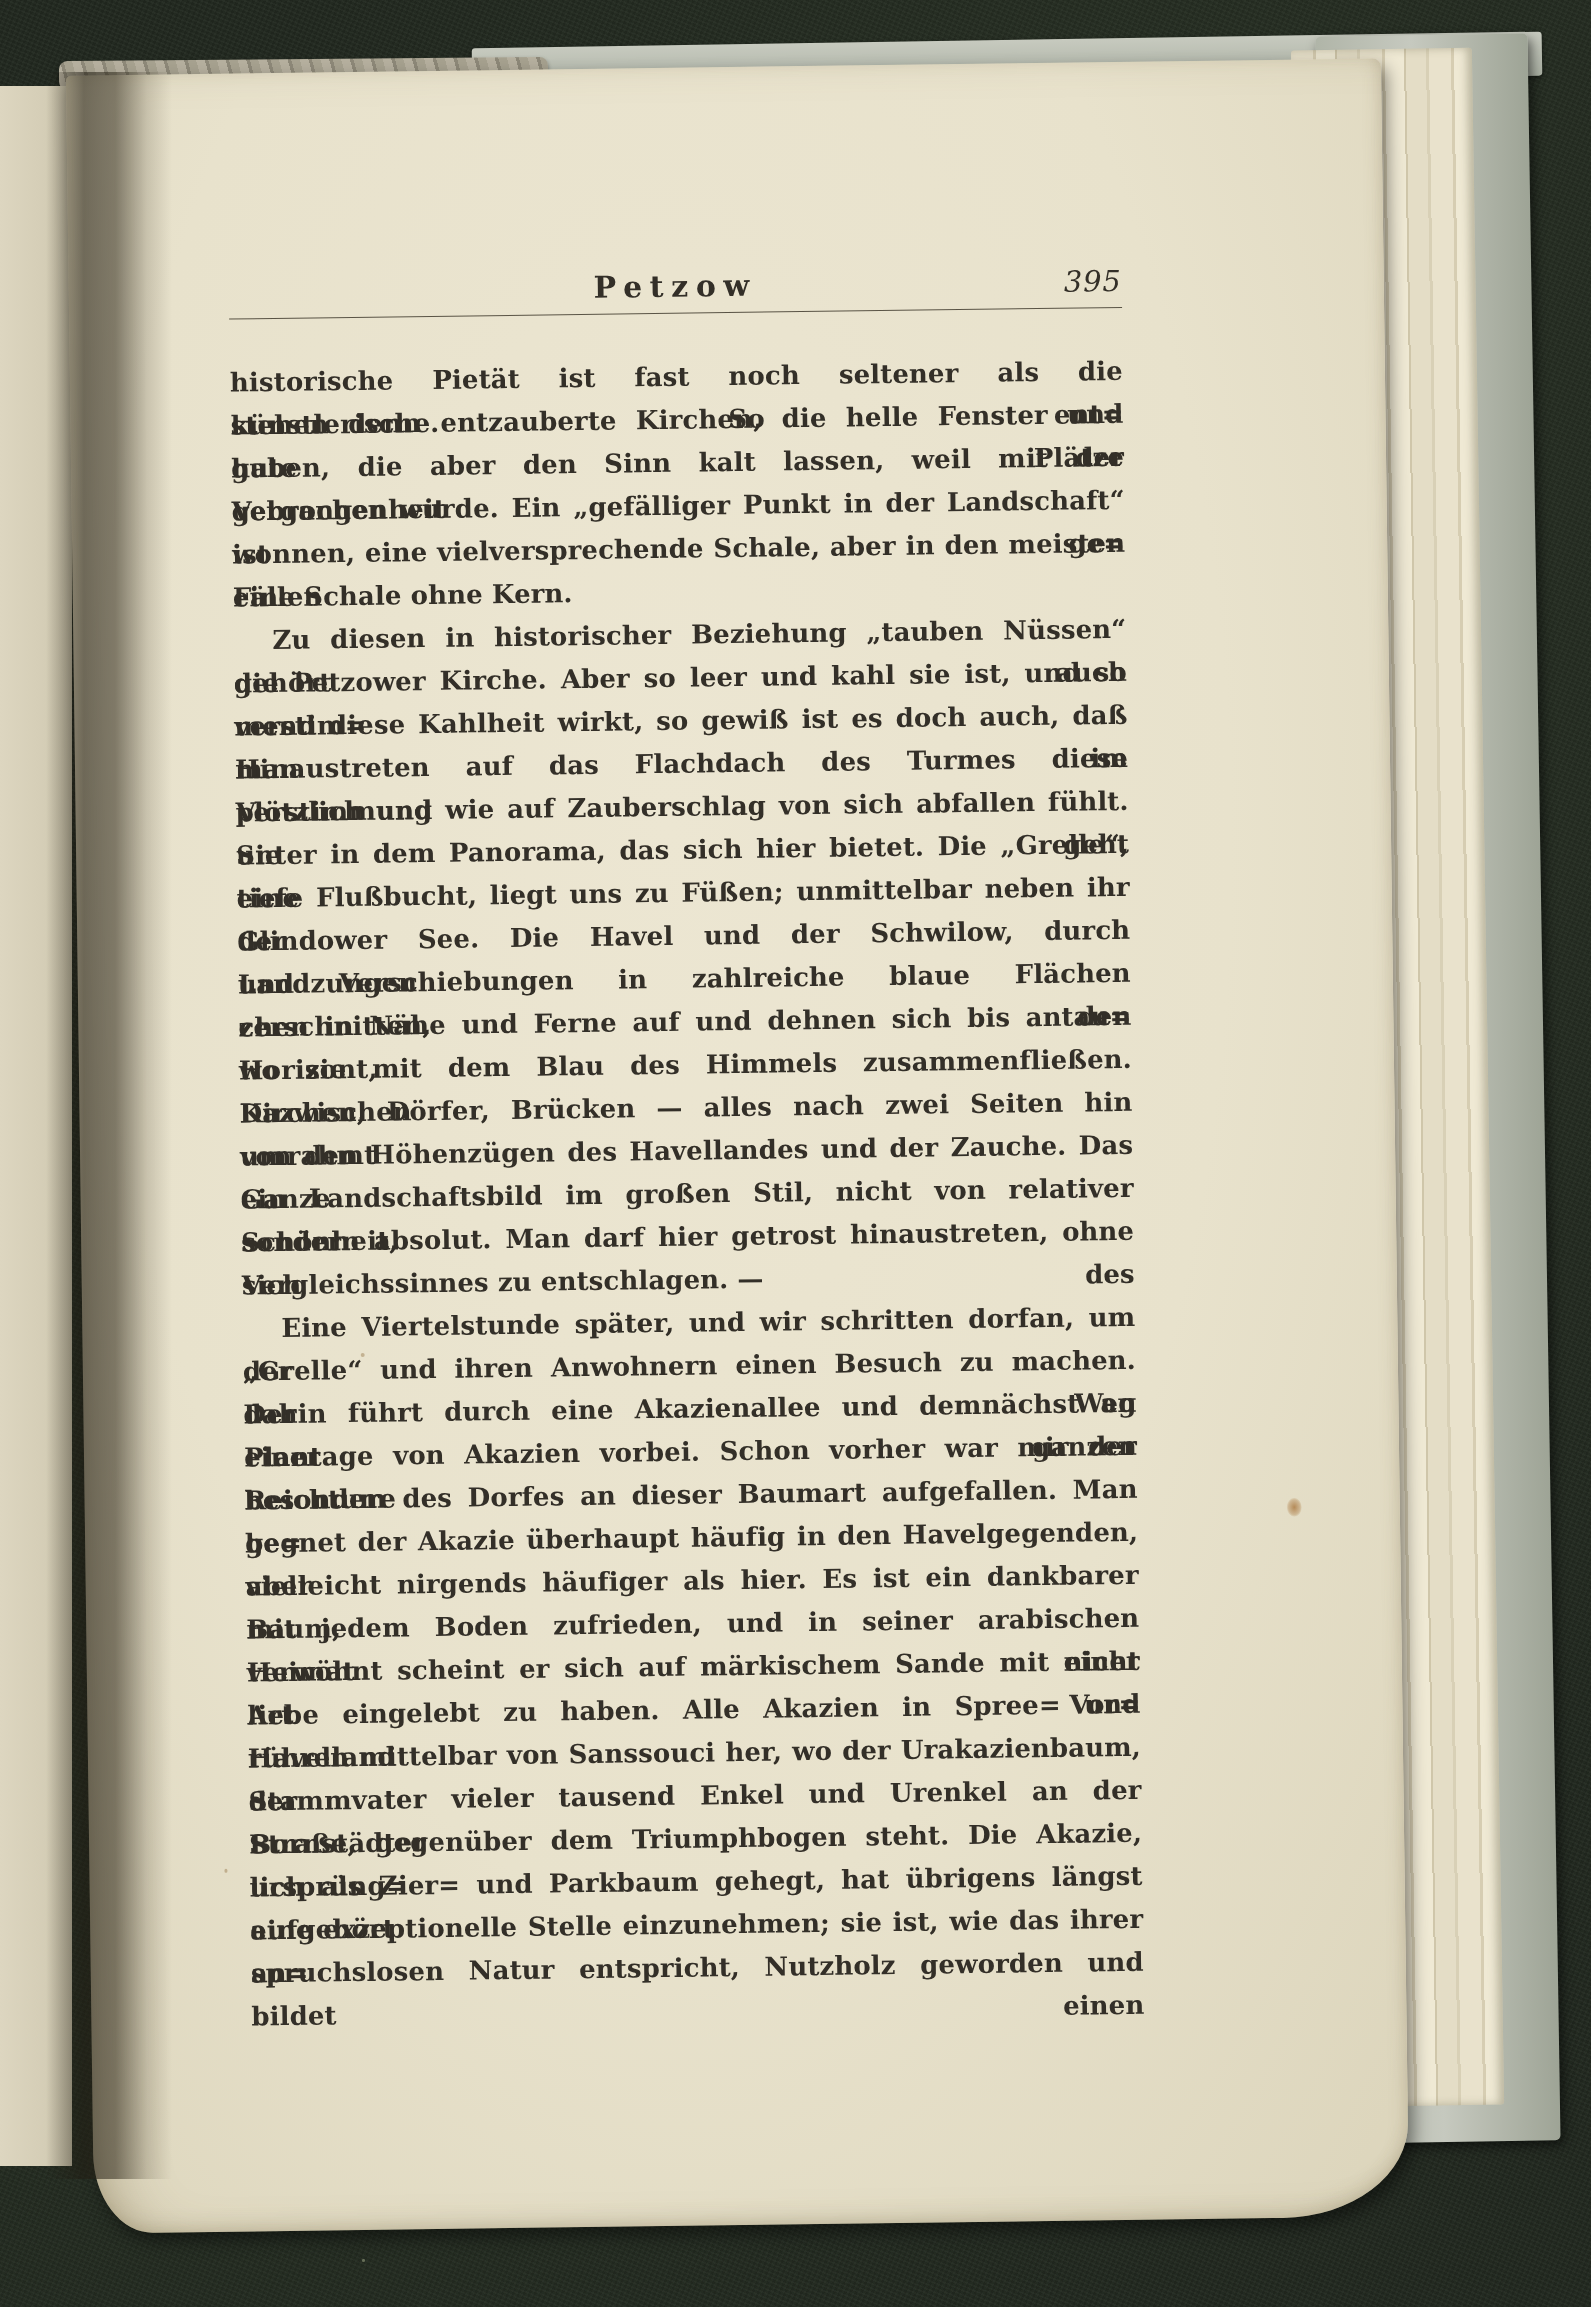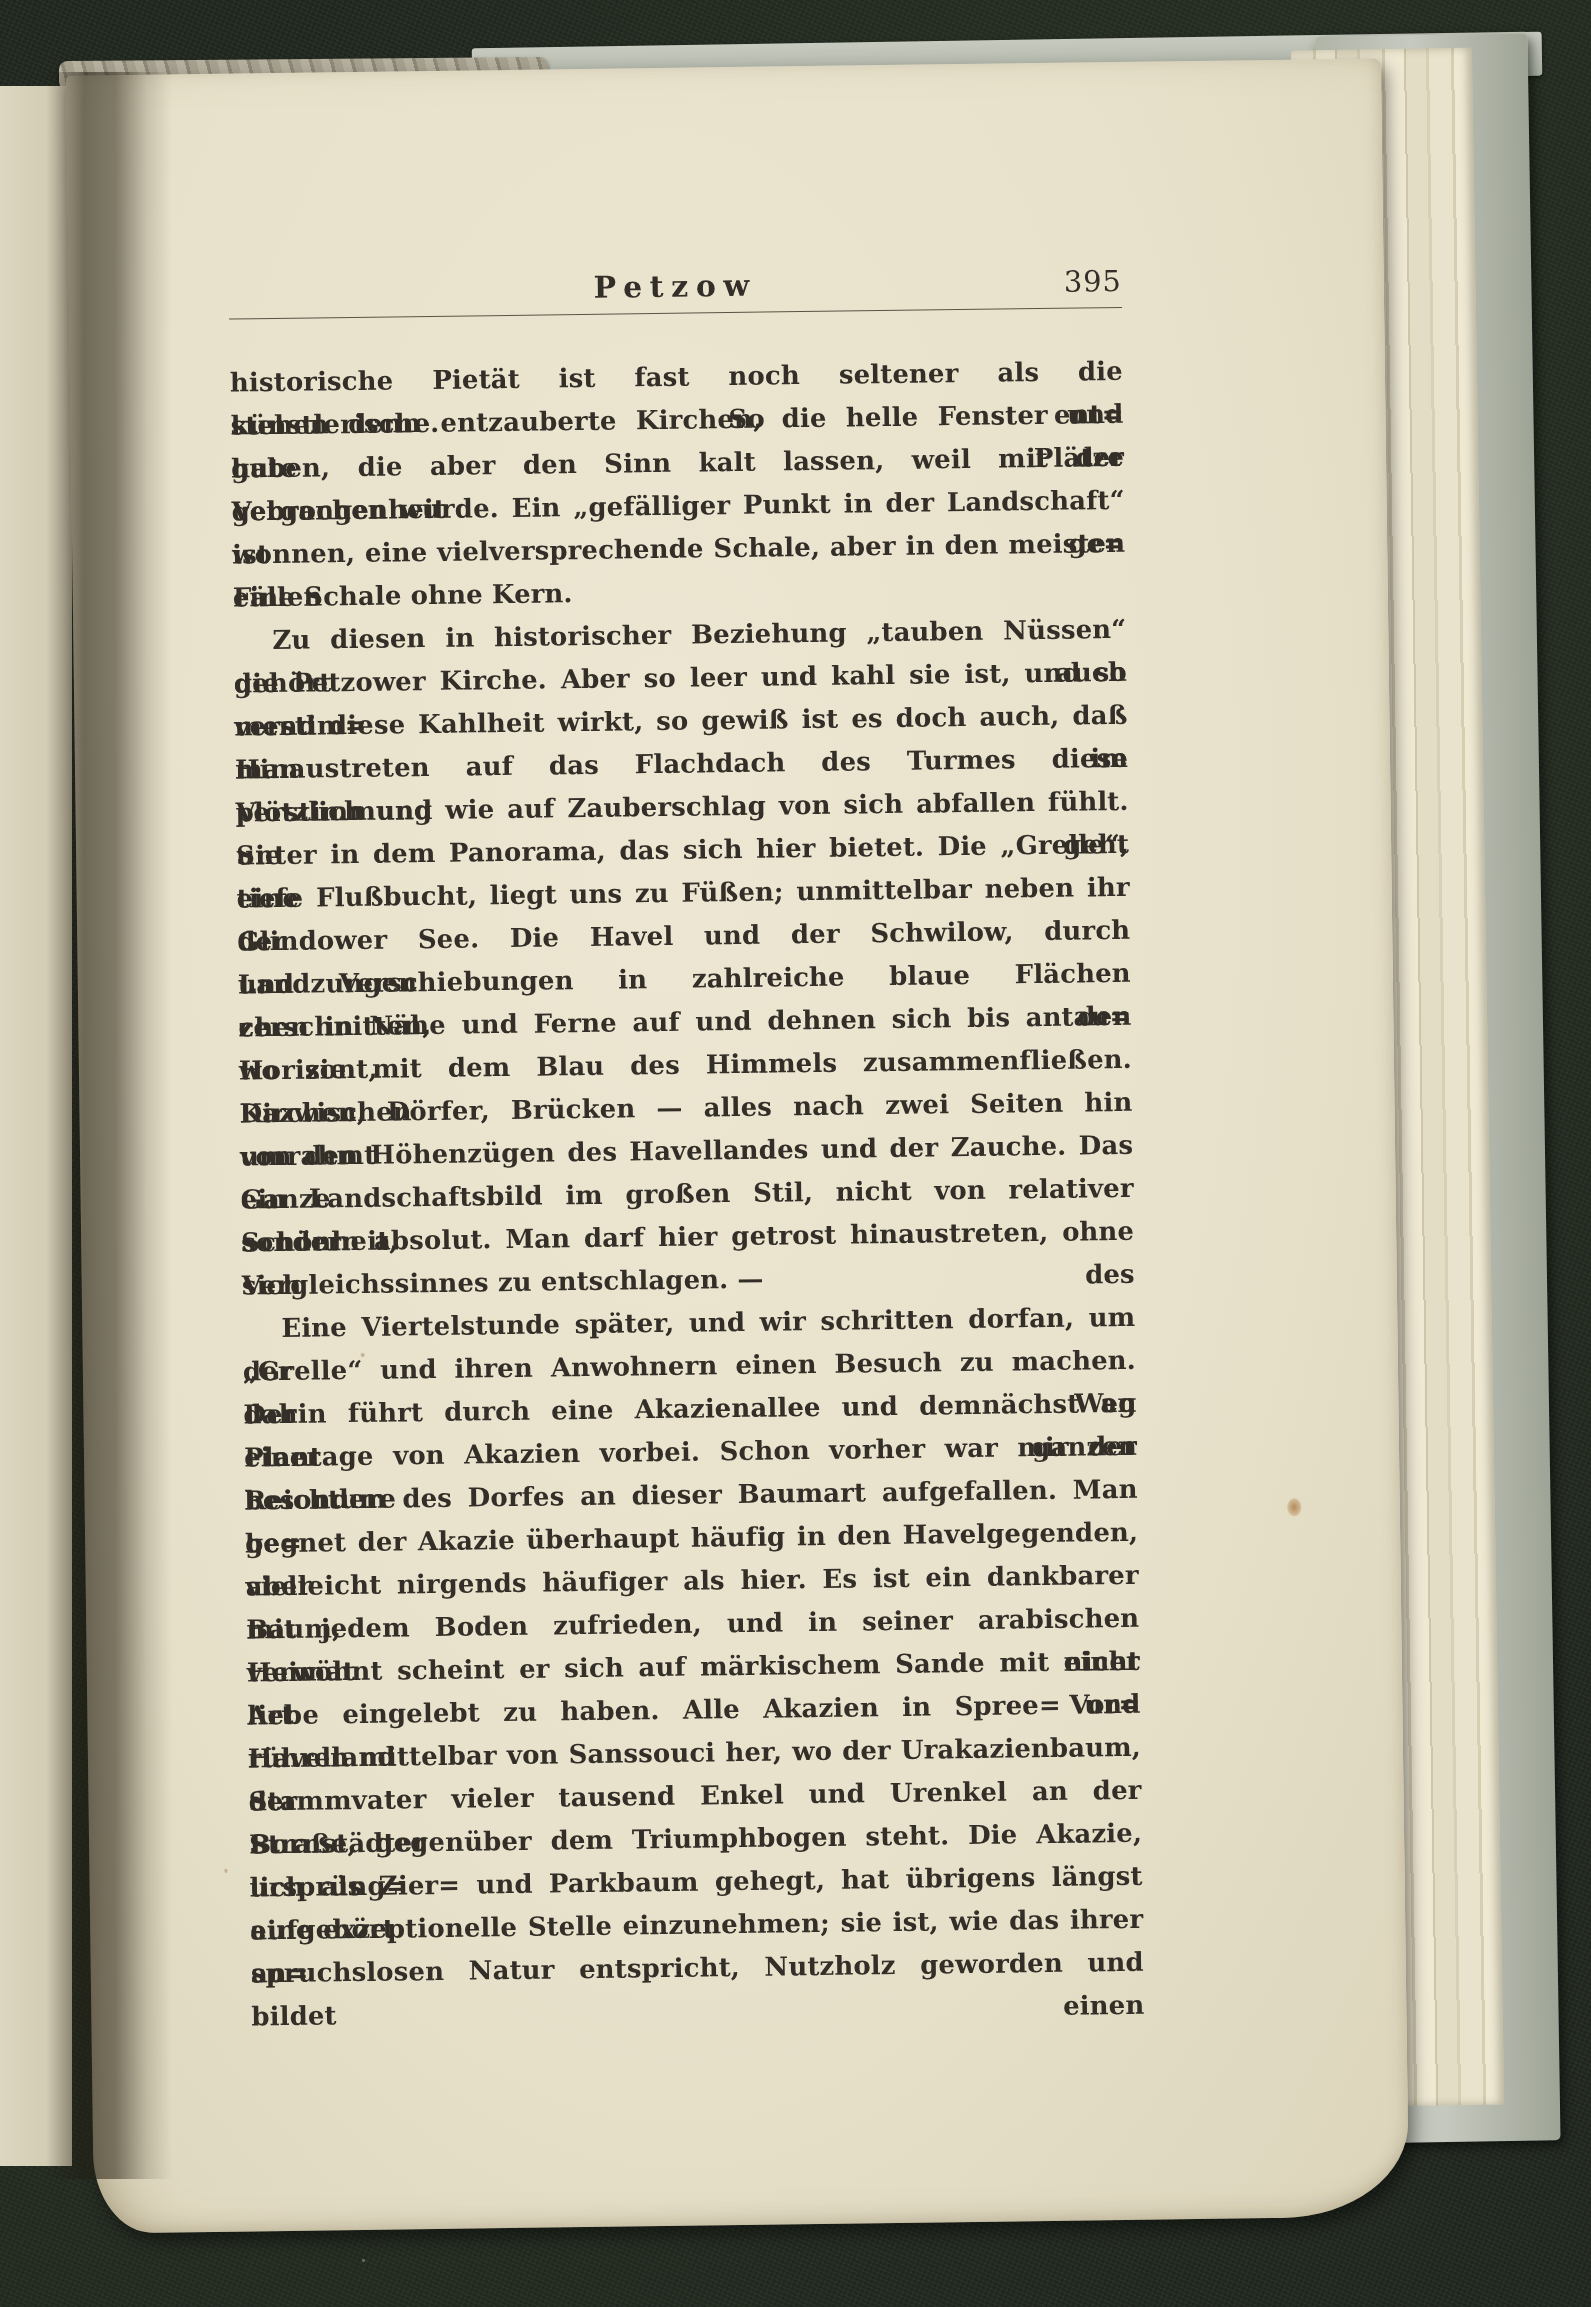--- a/index.html
+++ b/index.html
@@ -84,21 +84,21 @@
   .page-inner{
     position:absolute;left:160px;top:201px;width:893px;
     color:#332f28;
   }
   .running-head{position:relative;height:37px;}
   .head-title{
     position:absolute;left:50%;transform:translateX(-50%);
     font-size:30px;font-weight:bold;letter-spacing:7.6px;
   }
   .head-number{
-    position:absolute;right:0;top:0.8px;font-size:29px;letter-spacing:0.8px;
+    position:absolute;right:0;top:0.8px;font-size:29px;letter-spacing:0.8px;font-style:italic;
   }
   .head-rule{
     margin-top:6.7px;border-top:1.7px solid rgba(64,57,45,0.85);
   }
   .body-text{margin-top:42px;font-size:26px;font-weight:bold;}
   .line{
     height:43px;line-height:43px;
     text-align:justify;text-align-last:justify;
     letter-spacing:0.1px;
   }

